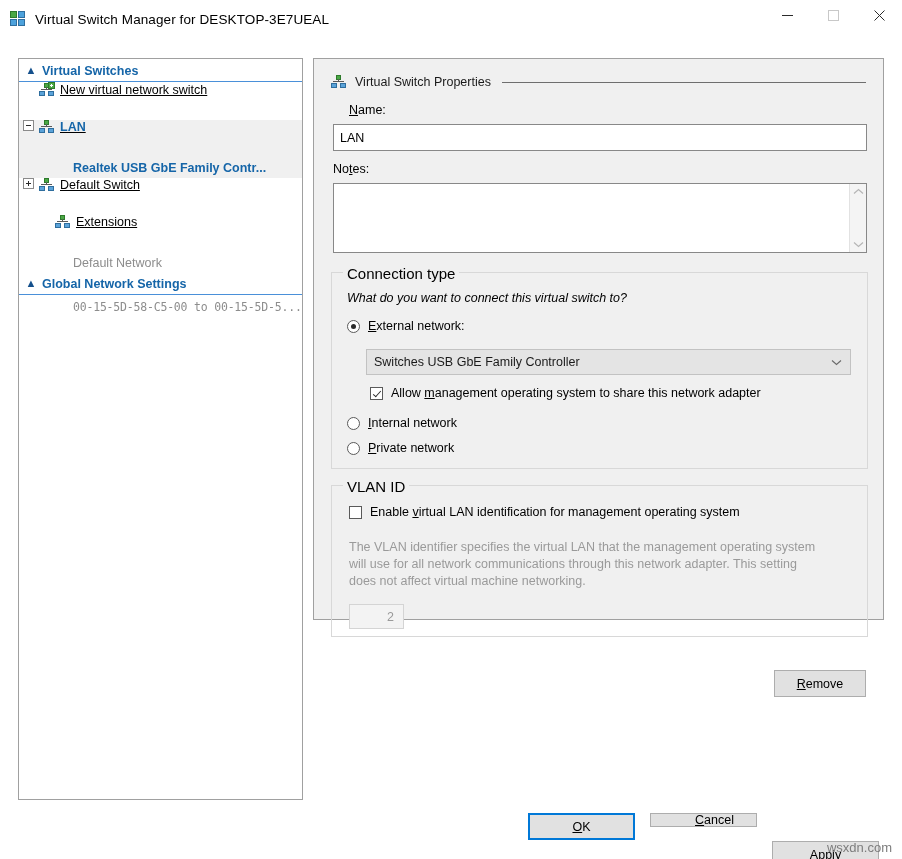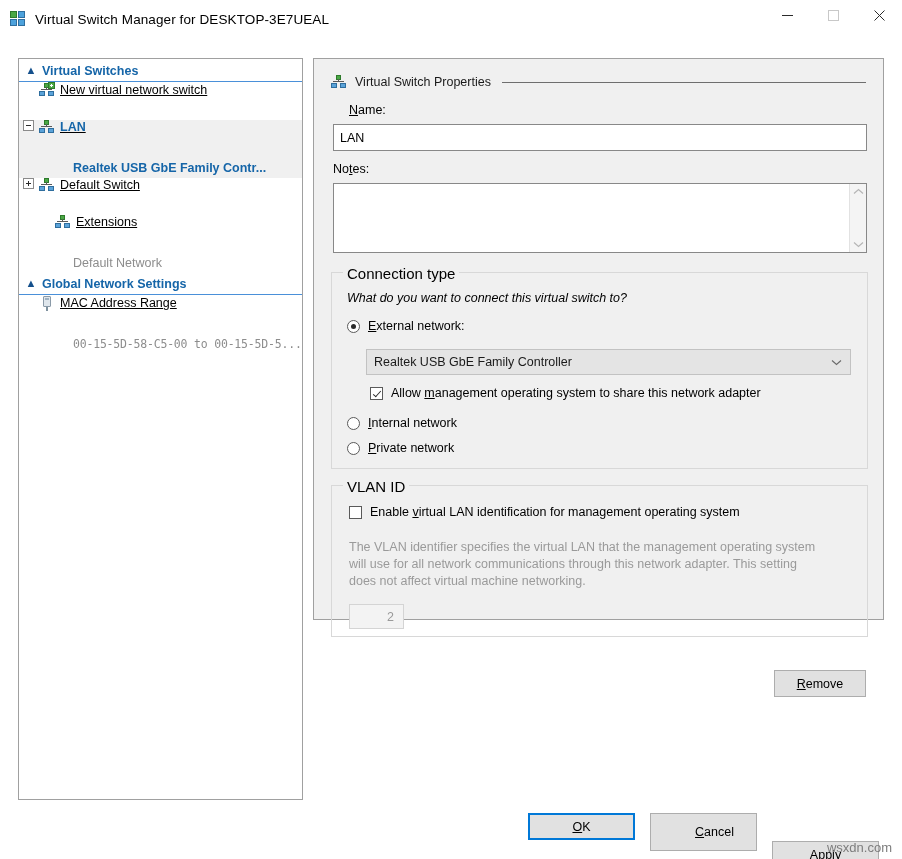--- a/index.html
+++ b/index.html
@@ -561,28 +561,20 @@
       </div>
       <div class="tree-sub">
         <span class="tree-sub-label gray">Default Network</span>
       </div>
 
       <div class="tree-header">
         <span class="chev">▲</span>
         <span class="hdr-label">Global Network Settings</span>
       </div>
 
-      <div class="tree-row">
-        <span class="expander-spacer"></span>
-        <span class="mac-icon">
-          <span class="body"></span>
-            <span class="tail"></span>
-        </span>
-        <span class="tree-label">MAC Address Range</span>
-      </div>
       <div class="tree-sub">
         <span class="tree-sub-label mono">00-15-5D-58-C5-00 to 00-15-5D-5...</span>
       </div>
 
     </div>
   </div>
 
   <div class="props-panel">
 
     <div class="section-title">
@@ -619,21 +611,21 @@
       <span class="gb-legend">Connection type</span>
 
       <div class="helper-text" style="left:15px; top:18px;font-style:italic;">What do you want to connect this virtual switch to?</div>
 
       <div class="radio-row" style="left:15px; top:46px;">
         <span class="radio checked"></span>
         <span class="radio-label"><span class="ak">E</span>xternal network:</span>
       </div>
 
       <div class="combo" style="left:34px; top:76px; width:485px; height:26px;">
-        <span>Realtek USB GbE Family Controller</span>
+        <span>Switches USB GbE Family Controller</span>
         <span class="arrow">
           <svg width="11" height="7" viewBox="0 0 11 7">
               <path d="M1 1.5 L5.5 5.5 L10 1.5" stroke="#6a6a6a" fill="none" stroke-width="1.1"></path>
             </svg>
         </span>
       </div>
 
       <div class="check-row" style="left:38px; top:113px;">
         <span class="checkbox checked"></span>
         <span class="check-label">Allow <span class="ak">m</span>anagement operating system to share this network adapter</span>
@@ -667,21 +659,21 @@
 
     <button class="btn" style="left:460px; top:611px; width:92px; height:27px;">
       <span><span class="ak">R</span>emove</span>
     </button>
 
   </div>
 
   <button class="btn default" style="left:528px; top:775px; width:107px; height:27px;">
     <span><span class="ak">O</span>K</span>
   </button>
-  <button class="btn" style="left:650px; top:775px; width:107px; height:38px;padding-left:28px;">
+  <button class="btn" style="left:650px; top:775px; width:107px; height:14px;padding-left:28px;">
     <span><span class="ak">C</span>ancel</span>
   </button>
   <button class="btn" style="left:772px; top:775px; width:107px; height:27px;margin-top:28px;">
     <span><span class="ak">A</span>pply</span>
   </button>
 
   <div class="watermark">wsxdn.com</div>
 
 </div>
 

